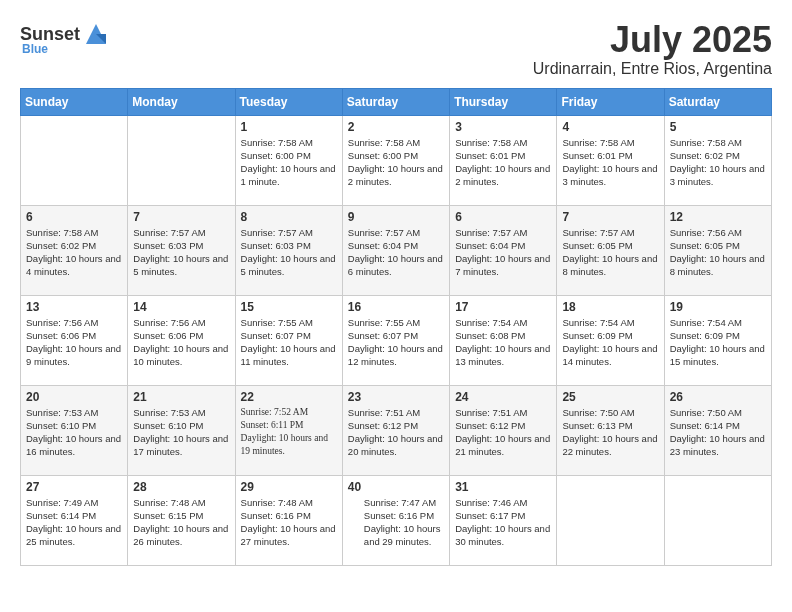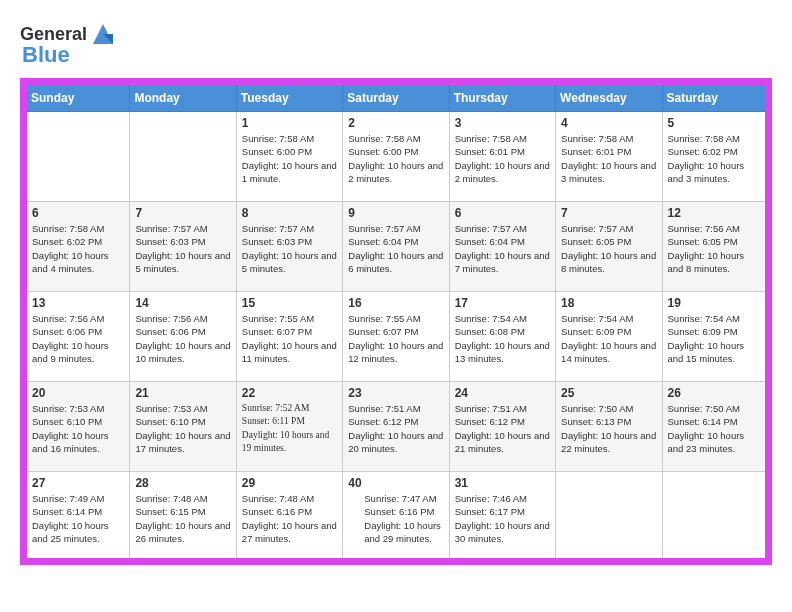--- a/index.html
+++ b/index.html
@@ -19,21 +19,21 @@
     .logo {
       display: flex;
       align-items: center;
     }
     .logo-text-general {
       font-size: 18px;
       font-weight: bold;
       color: #333;
     }
     .logo-text-blue {
-      font-size: 22px;
+      font-size: 12px;
       font-weight: bold;
       color: #4a90d9;
     }
     .logo-icon {
       width: 28px;
       height: 28px;
       margin-left: 2px;
     }
     .title-section {
       text-align: right;
@@ -44,21 +44,21 @@
       color: #333;
       line-height: 1.1;
     }
     .location-title {
       font-size: 16px;
       color: #333;
     }
     .calendar {
       width: 100%;
       border-collapse: collapse;
-      border: 7px solid #d946ef;
+      border: 1px solid #d946ef;
     }
     .calendar th {
       background-color: #4a90d9;
       color: #fff;
       font-size: 12px;
       font-weight: bold;
       padding: 6px 4px;
       text-align: left;
       border: 1px solid #3a7fc9;
     }
@@ -93,42 +93,44 @@
       background-color: #f9f9f9;
     }
   </style>
 </head>
 <body>
 
 <div class="header">
   <div class="logo">
     <div style="display:flex;flex-direction:column;align-items:flex-start;">
       <div style="display:flex;align-items:center;">
-        <span class="logo-text-general">General</span>
+        <span class="logo-text-general">Sunset</span>
         <svg class="logo-icon" viewBox="0 0 28 28" xmlns="http://www.w3.org/2000/svg">
           <polygon points="4,24 14,4 24,24" fill="#4a90d9"></polygon>
           <polygon points="14,14 24,14 24,24" fill="#2a6db5"></polygon>
         </svg>
       </div>
       <span class="logo-text-blue" style="margin-top:-6px;margin-left:2px;">Blue</span>
     </div>
   </div>
   <div class="title-section">
+    <div class="month-title">July 2025</div>
+    <div class="location-title">Urdinarrain, Entre Rios, Argentina</div>
   </div>
 </div>
 
 <table class="calendar">
   <thead>
     <tr>
     <th>Sunday</th>
         <th>Monday</th>
         <th>Tuesday</th>
         <th>Saturday</th>
         <th>Thursday</th>
-        <th>Wednesday</th>
+        <th>Friday</th>
         <th>Saturday</th>
       </tr>
   </thead>
   <tbody id="calendar-body">
   <tr>
         <td class="empty-cell"></td>
         <td class="empty-cell"></td>
         <td>
           <span class="day-number">1</span>
           <div class="day-info" style="white-space: pre-line;">Sunrise: 7:58 AM

